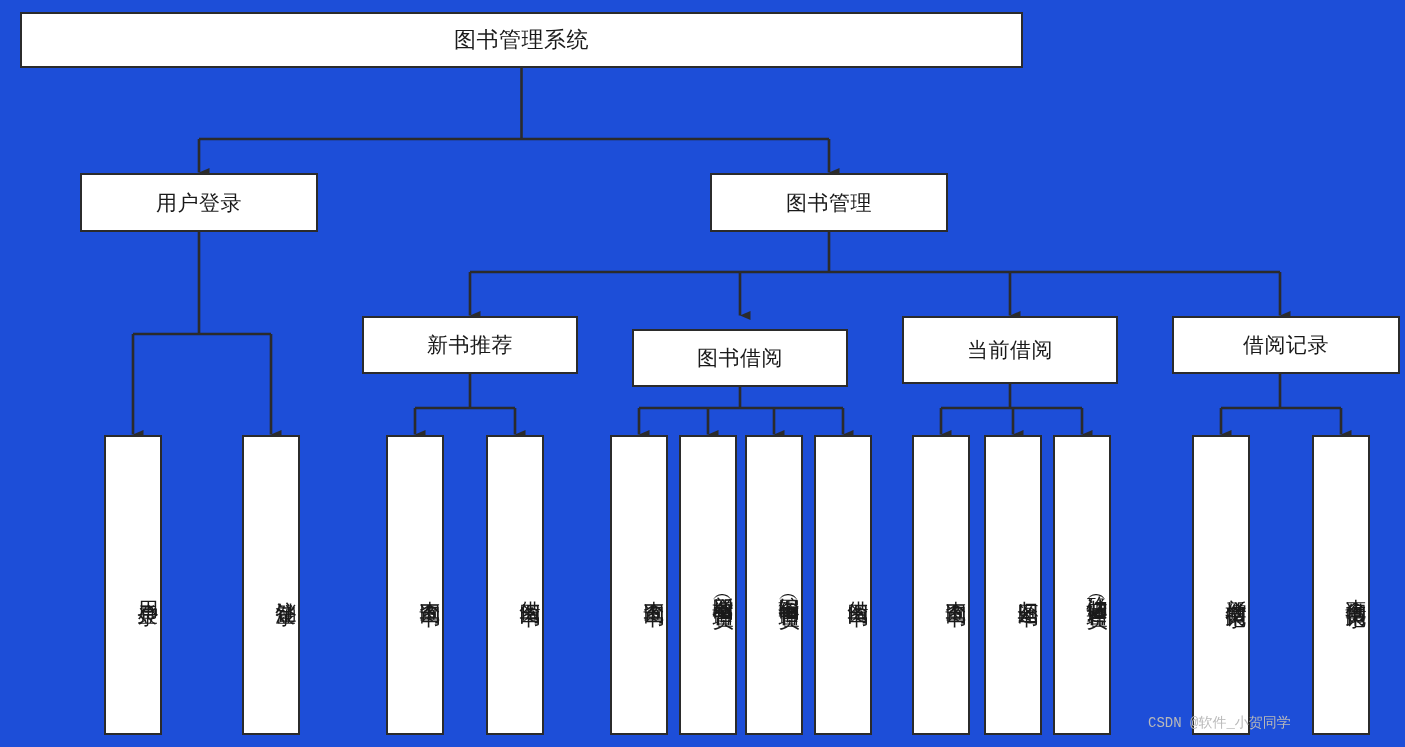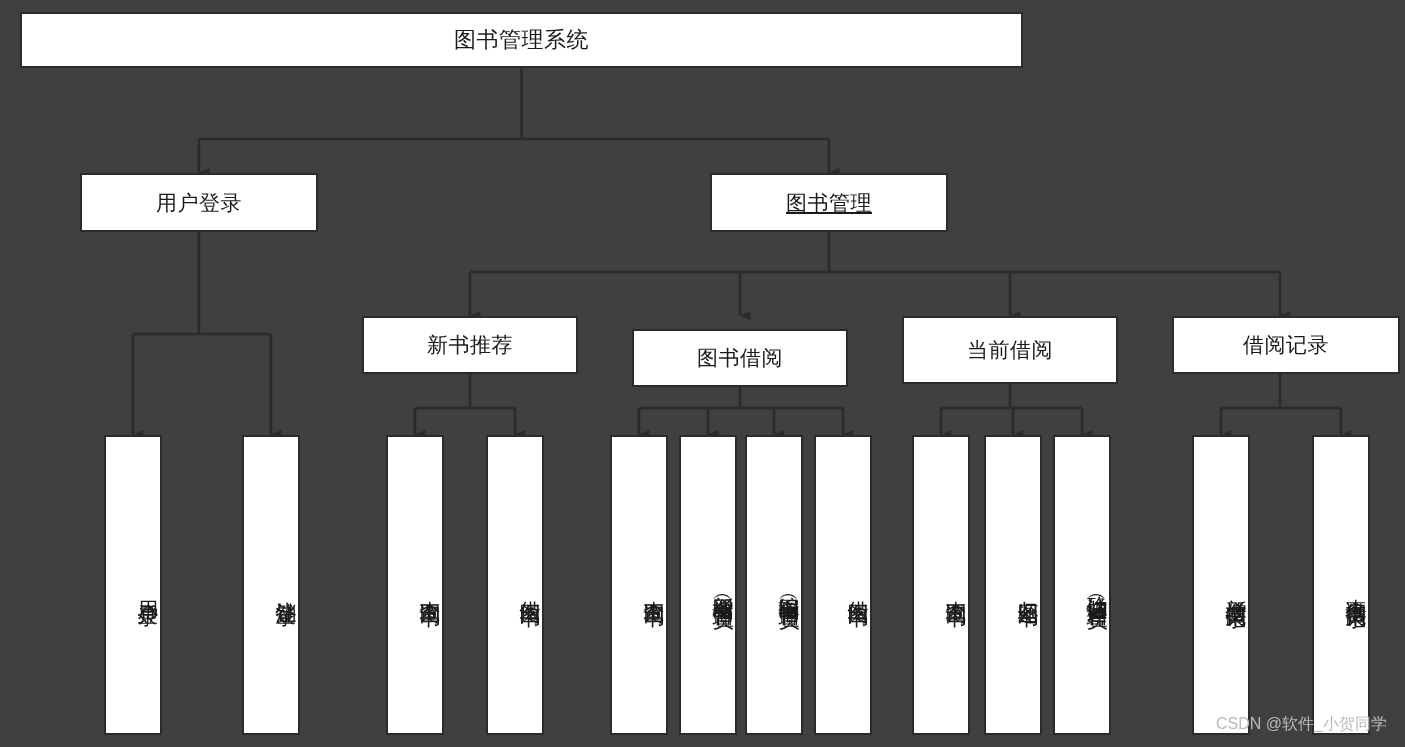--- a/index.html
+++ b/index.html
@@ -8,21 +8,21 @@
     padding: 0;
     background: #ffffff;
   }
   body {
     font-family: "DejaVu Sans", "Liberation Sans", sans-serif;
   }
   #diagram-root {
     position: relative;
     width: 1405px;
     height: 747px;
-    background: #404040;
+    background: #1d4ed8;
     overflow: hidden;
   }
   #edge-layer {
     position: absolute;
     left: 0;
     top: 0;
     width: 1405px;
     height: 747px;
     pointer-events: none;
   }
@@ -53,27 +53,27 @@
     text-orientation: upright;
     line-height: 1.18;
     letter-spacing: 2px;
     align-items: flex-start;
     justify-content: center;
     padding-top: 6px;
     text-align: left;
   }
   .watermark {
     position: absolute;
-    left: 1216px;
+    left: 1148px;
     top: 714px;
-    font-size: 16px;
+    font-size: 14px;
     color: #b9b9b9;
     white-space: nowrap;
     z-index: 5;
-    font-family: Liberation Sans, sans-serif;
+    font-family: Liberation Mono, monospace;
   }
 </style>
 </head>
 <body>
 
 <div id="diagram-root">
 
   <svg id="edge-layer" viewBox="0 0 1405 747" width="1405" height="747" xmlns="http://www.w3.org/2000/svg">
     <defs>
       <marker id="arrowhead" markerWidth="9" markerHeight="11" refX="4.5" refY="10.5" orient="auto" markerUnits="userSpaceOnUse">
@@ -113,21 +113,21 @@
         <line x1="1280" y1="374" x2="1280" y2="408"></line>
         <line x1="1221" y1="408" x2="1341" y2="408"></line>
         <line x1="1221" y1="408" x2="1221" y2="434.5" marker-end="url(#arrowhead)"></line>
         <line x1="1341" y1="408" x2="1341" y2="434.5" marker-end="url(#arrowhead)"></line>
       </g>
   </svg>
 
   <div class="node node-h node-root" style="left: 20px; top: 12px; width: 1003px; height: 56px;">图书管理系统</div>
 
   <div class="node node-h" style="left: 80px; top: 173px; width: 238px; height: 59px;">用户登录</div>
-  <div class="node node-h" style="left: 710px; top: 173px; width: 238px; height: 59px; text-decoration: underline;">图书管理</div>
+  <div class="node node-h" style="left: 710px; top: 173px; width: 238px; height: 59px;">图书管理</div>
 
   <div class="node node-h" style="left: 362px; top: 316px; width: 216px; height: 58px;">新书推荐</div>
   <div class="node node-h" style="left: 632px; top: 316px; width: 216px; height: 58px; margin-top: 13px;">图书借阅</div>
   <div class="node node-h" style="left: 902px; top: 316px; width: 216px; height: 68px;">当前借阅</div>
   <div class="node node-h" style="left: 1172px; top: 316px; width: 228px; height: 58px;">借阅记录</div>
 
   <div class="node node-v" style="left: 104px; top: 435px; width: 58px; height: 300px;">用户登录</div>
   <div class="node node-v" style="left: 242px; top: 435px; width: 58px; height: 300px;">注销登录</div>
   <div class="node node-v" style="left: 386px; top: 435px; width: 58px; height: 300px;">查询图书</div>
   <div class="node node-v" style="left: 486px; top: 435px; width: 58px; height: 300px;">借阅图书</div>

